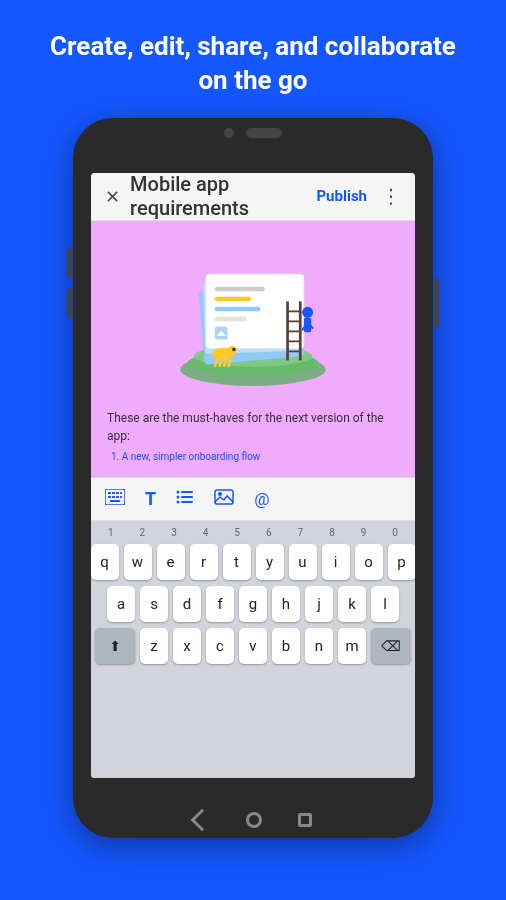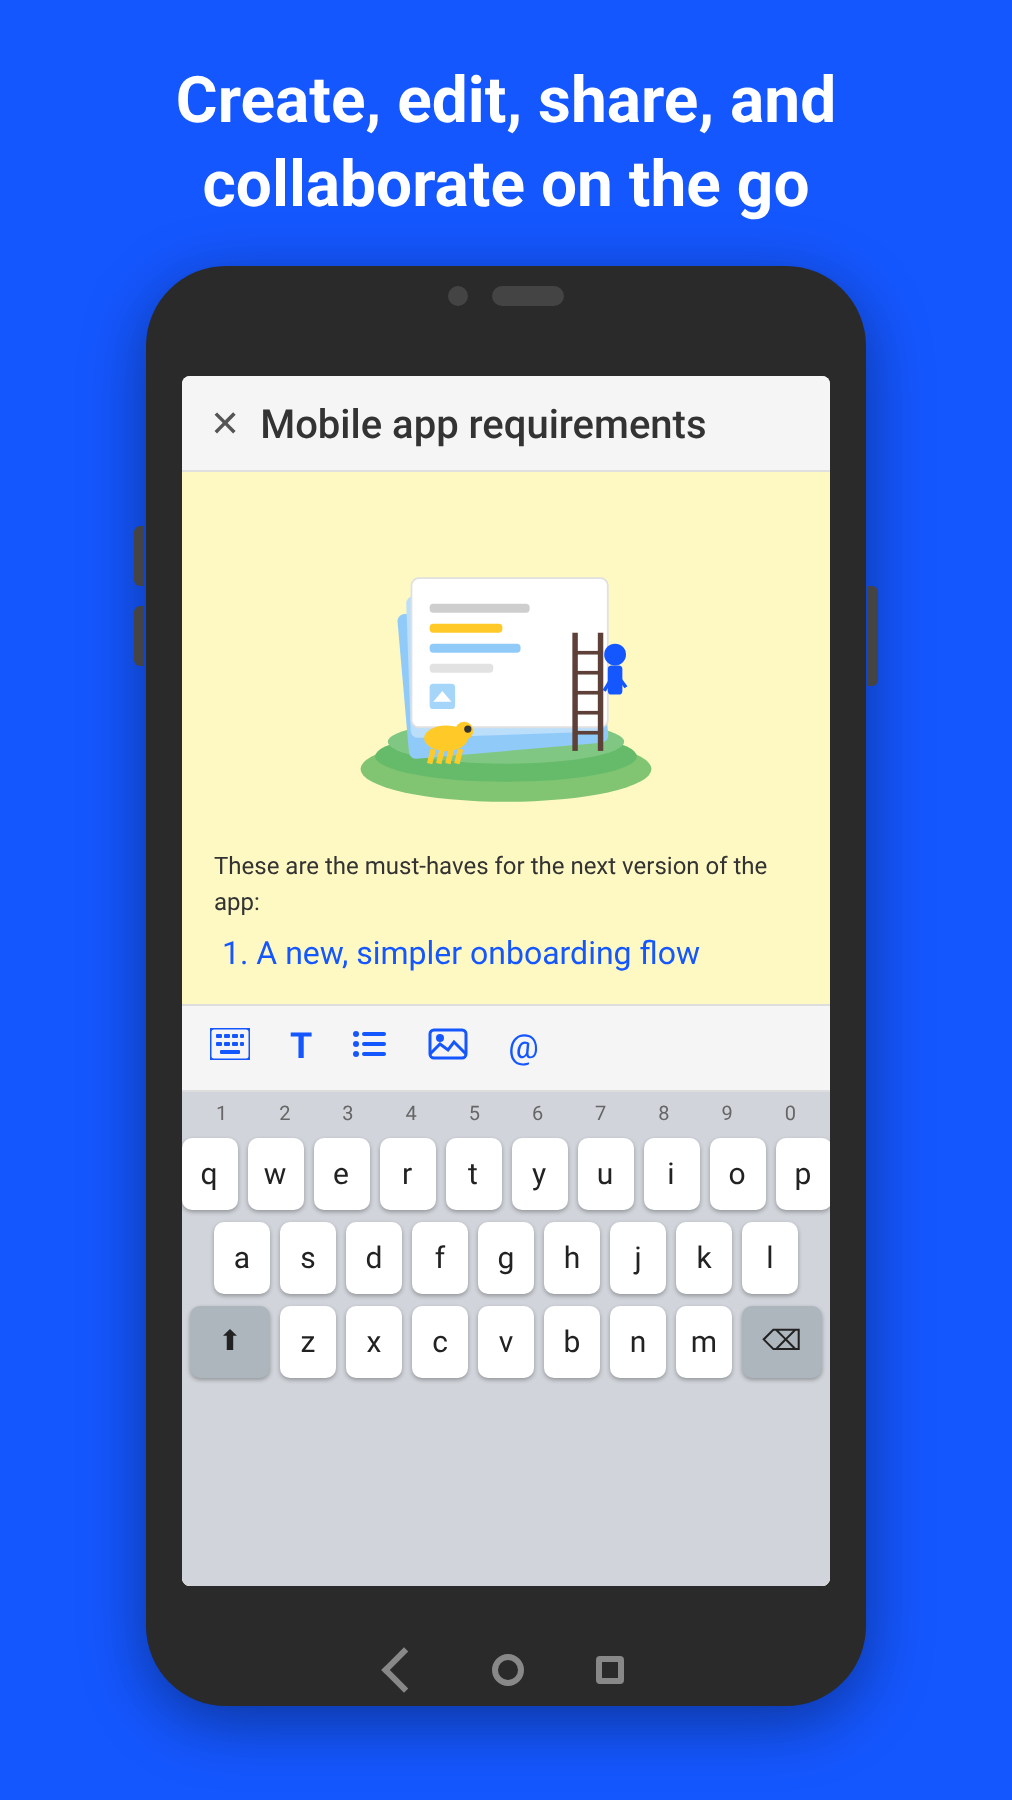--- a/index.html
+++ b/index.html
@@ -10,21 +10,21 @@
       font-family: 'Roboto', Arial, sans-serif;
       overflow: hidden;
       display: flex;
       flex-direction: column;
       align-items: center;
     }
 
     .header-text {
       color: white;
       text-align: center;
-      font-size: 32px;
+      font-size: 26px;
       font-weight: 700;
       margin-top: 30px;
       line-height: 1.3;
       padding: 0 40px;
     }
 
     .phone-container {
       margin-top: 20px;
       position: relative;
       width: 360px;
@@ -168,21 +168,21 @@
       font-weight: 700;
       cursor: pointer;
     }
     .more-icon {
       color: #555;
       font-size: 20px;
     }
 
     
     .content-area {
-      background: #fef9c3;
+      background: #f0abfc;
       flex: 1;
       overflow: hidden;
       display: flex;
       flex-direction: column;
     }
 
     
     .illustration-container {
       display: flex;
       justify-content: center;
@@ -205,21 +205,21 @@
     .doc-text {
       font-size: 12px;
       color: #333;
       line-height: 1.5;
     }
     .doc-list {
       margin-top: 4px;
       padding-left: 4px;
     }
     .doc-list-item {
-      font-size: 16px;
+      font-size: 10px;
       color: #1557FF;
       line-height: 1.6;
     }
 
     
     .format-toolbar {
       background: #f5f5f5;
       height: 44px;
       display: flex;
       align-items: center;
@@ -311,20 +311,24 @@
     <div class="phone-camera"></div>
     <div class="phone-speaker"></div>
   </div>
 
   <div class="phone-screen">
 
     <div class="app-toolbar">
       <div class="toolbar-left">
         <span class="close-icon">✕</span>
         <span class="doc-title">Mobile app requirements</span>
+      </div>
+      <div class="toolbar-right">
+        <span class="publish-btn">Publish</span>
+        <span class="more-icon">⋮</span>
       </div>
     </div>
 
     <div class="content-area">
 
       <div class="illustration-container">
         <svg class="illustration-svg" viewBox="0 0 220 170" xmlns="http://www.w3.org/2000/svg">
 
           <ellipse cx="110" cy="145" rx="80" ry="18" fill="#4CAF50" opacity="0.7"></ellipse>
           <ellipse cx="110" cy="138" rx="72" ry="14" fill="#66BB6A"></ellipse>

